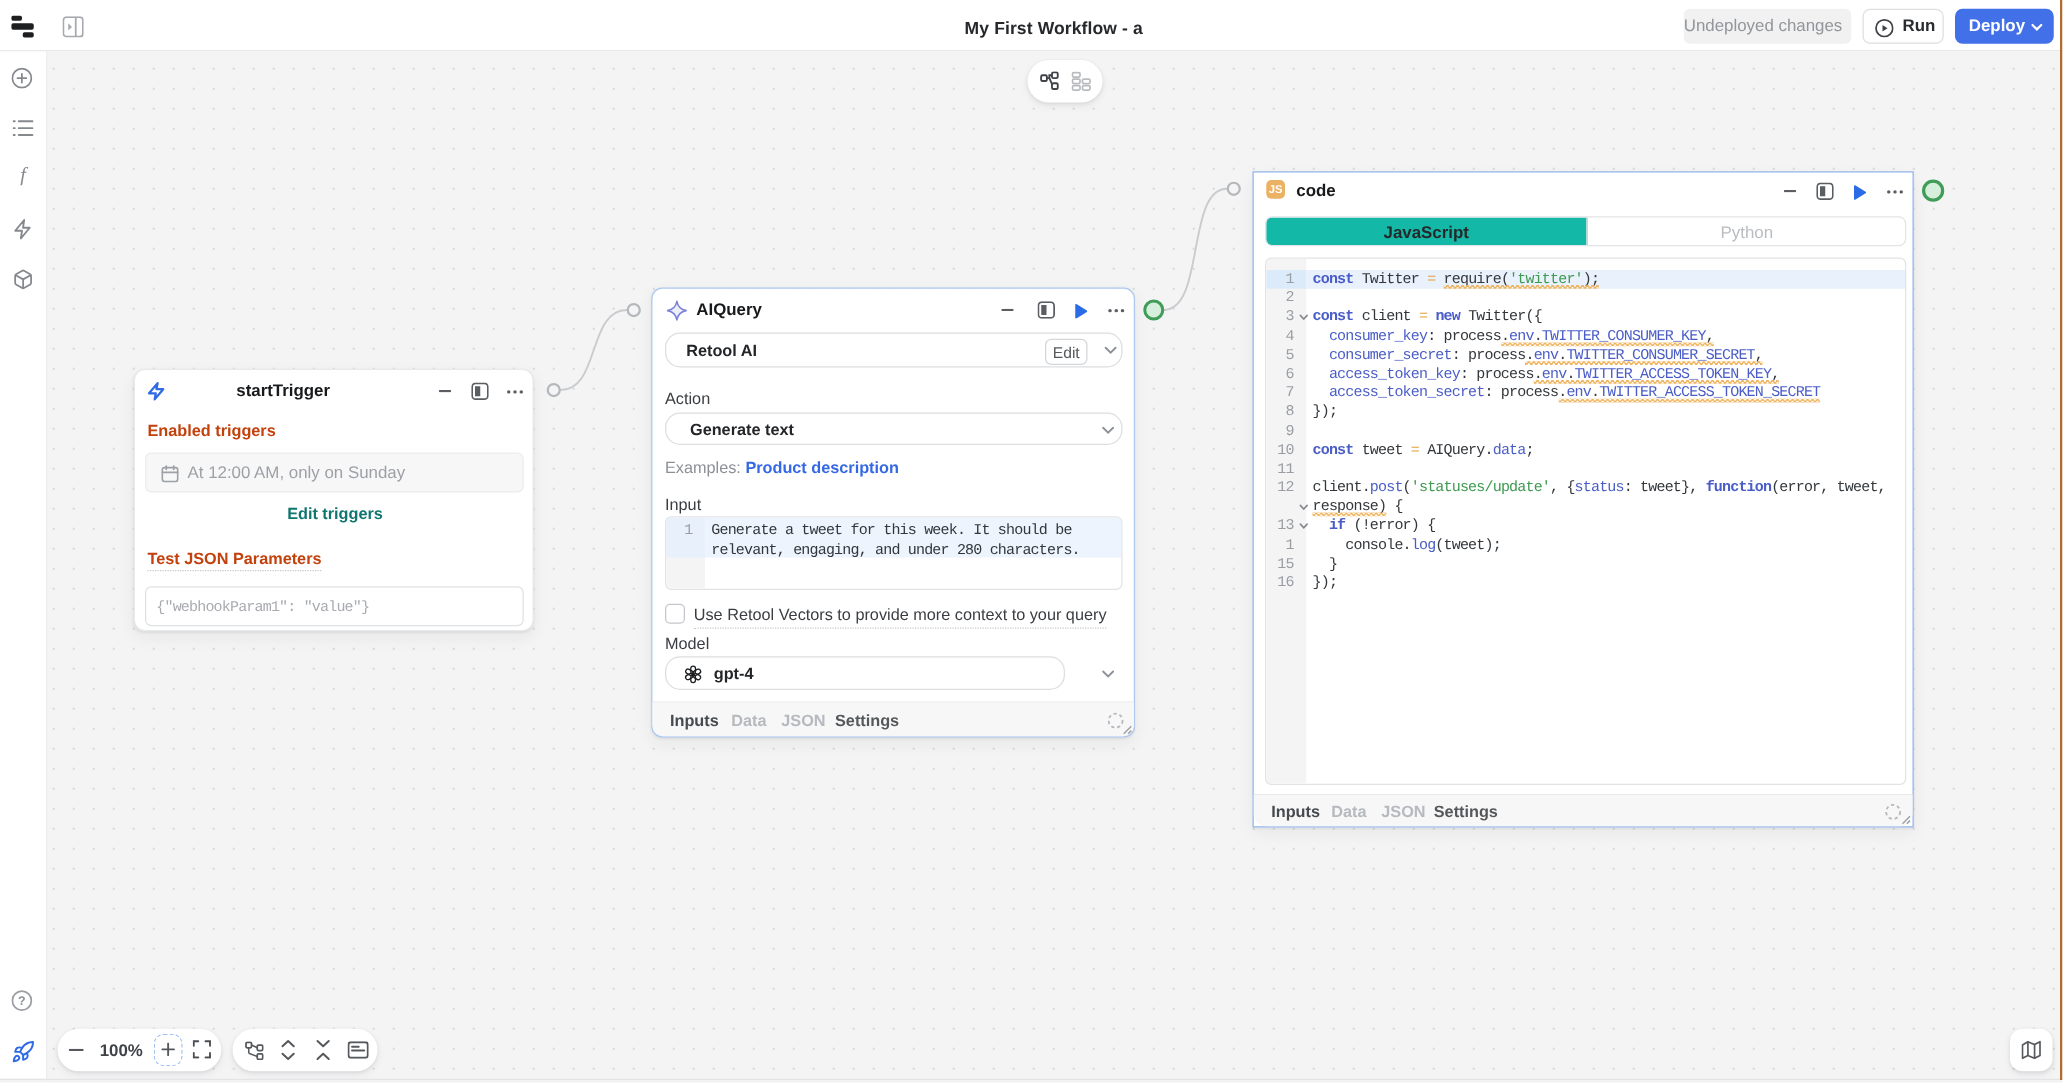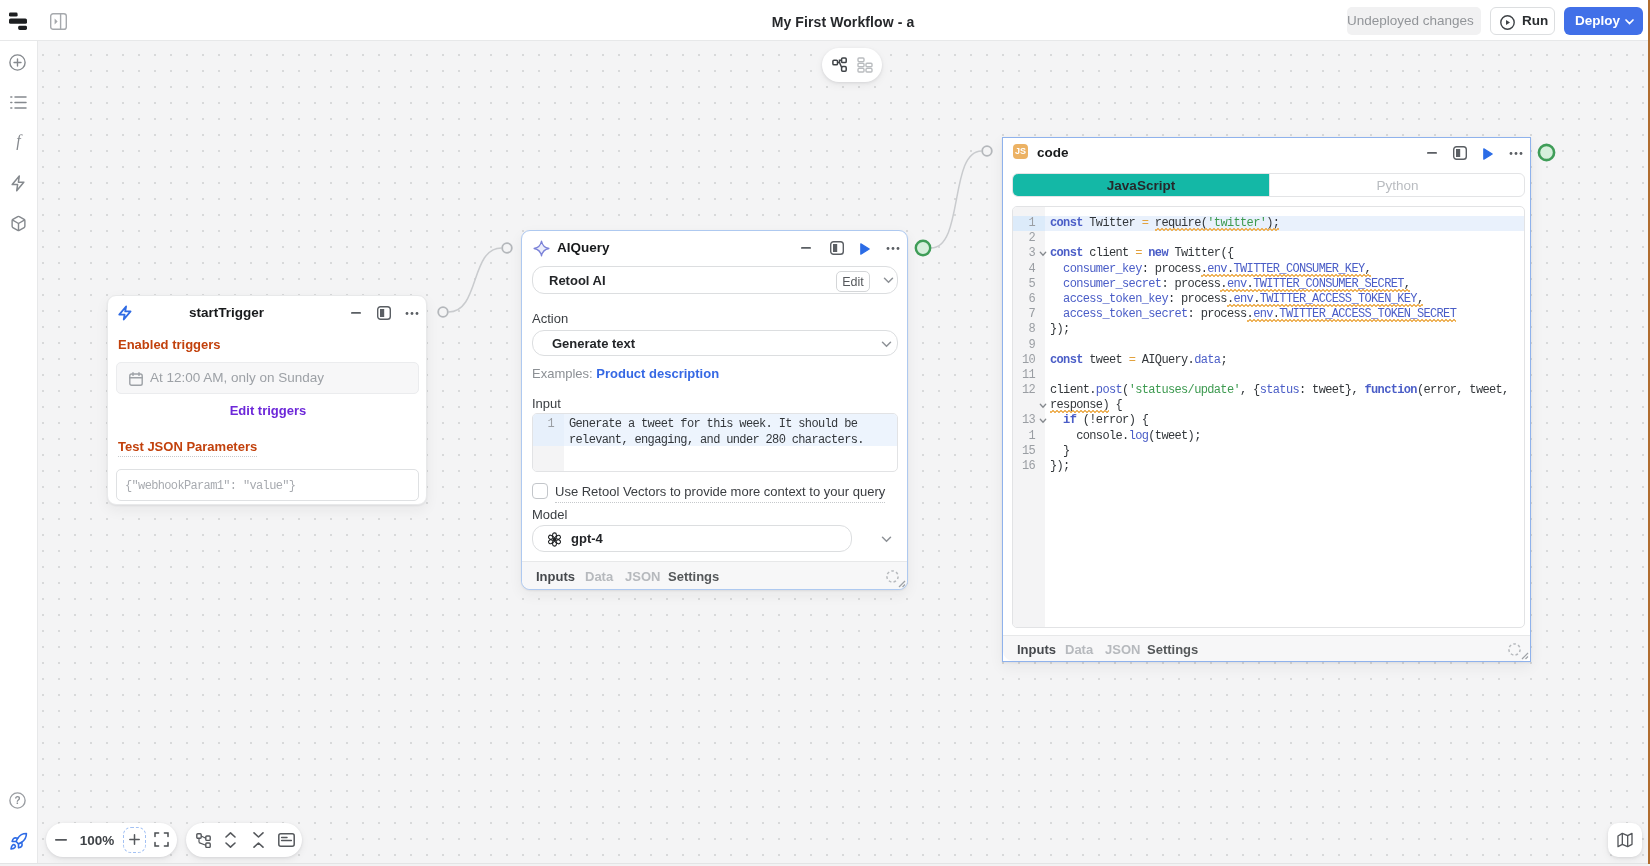--- a/index.html
+++ b/index.html
@@ -151,21 +151,21 @@
     <div class="lbl" style="left:10px;top:41px;">Enabled triggers</div>
     <div class="abs" style="left:8px;top:66px;width:303px;height:32px;background:#f7f7f8;border:1px solid #ebecee;border-radius:5px;">
       <svg class="abs" style="left:12px;top:9px;" width="14" height="14" viewBox="0 0 14 14" fill="none" stroke="#9da1a6" stroke-width="1.4" stroke-linecap="round">
         <rect x="0.8" y="2" width="12.4" height="11.2" rx="1.8"></rect>
         <line x1="4" y1="0.8" x2="4" y2="3.4"></line>
         <line x1="10" y1="0.8" x2="10" y2="3.4"></line>
         <line x1="0.8" y1="5.8" x2="13.2" y2="5.8"></line>
       </svg>
       <span class="abs" style="left:33px;top:7px;font-size:13.5px;color:#9da1a6;">At 12:00 AM, only on Sunday</span>
     </div>
-    <div class="abs" style="left:0;top:107px;width:320px;text-align:center;font-size:13px;font-weight:700;color:#6d28d9;">Edit triggers</div>
+    <div class="abs" style="left:0;top:107px;width:320px;text-align:center;font-size:13px;font-weight:700;color:#0f766e;">Edit triggers</div>
     <div class="lbl" style="left:10px;top:144px;line-height:13px;border-bottom:1px dotted #c6c9cc;padding-bottom:3px;">Test JSON Parameters</div>
     <div class="abs" style="left:8px;top:173px;width:303px;height:32px;background:#fff;border:1px solid #dfe1e3;border-radius:5px;">
       <span class="abs mono" style="left:8px;top:9px;font-size:12px;color:#a8abb0;">{"webhookParam1": "value"}</span>
     </div>
   </div>
 
   <div class="node" style="left:521px;top:230px;width:387px;height:360px;border:1.5px solid #aec9f0;z-index:6;">
     <svg class="abs" style="left:11px;top:9px;" width="17" height="17" viewBox="0 0 24 24">
       <path d="M12 1.5 C13.2 7.8 16.2 10.8 22.5 12 C16.2 13.2 13.2 16.2 12 22.5 C10.8 16.2 7.8 13.2 1.5 12 C7.8 10.8 10.8 7.8 12 1.5 Z" fill="#eceefb" stroke="#7b82d8" stroke-width="1.8" stroke-linejoin="round"></path>
     </svg>

